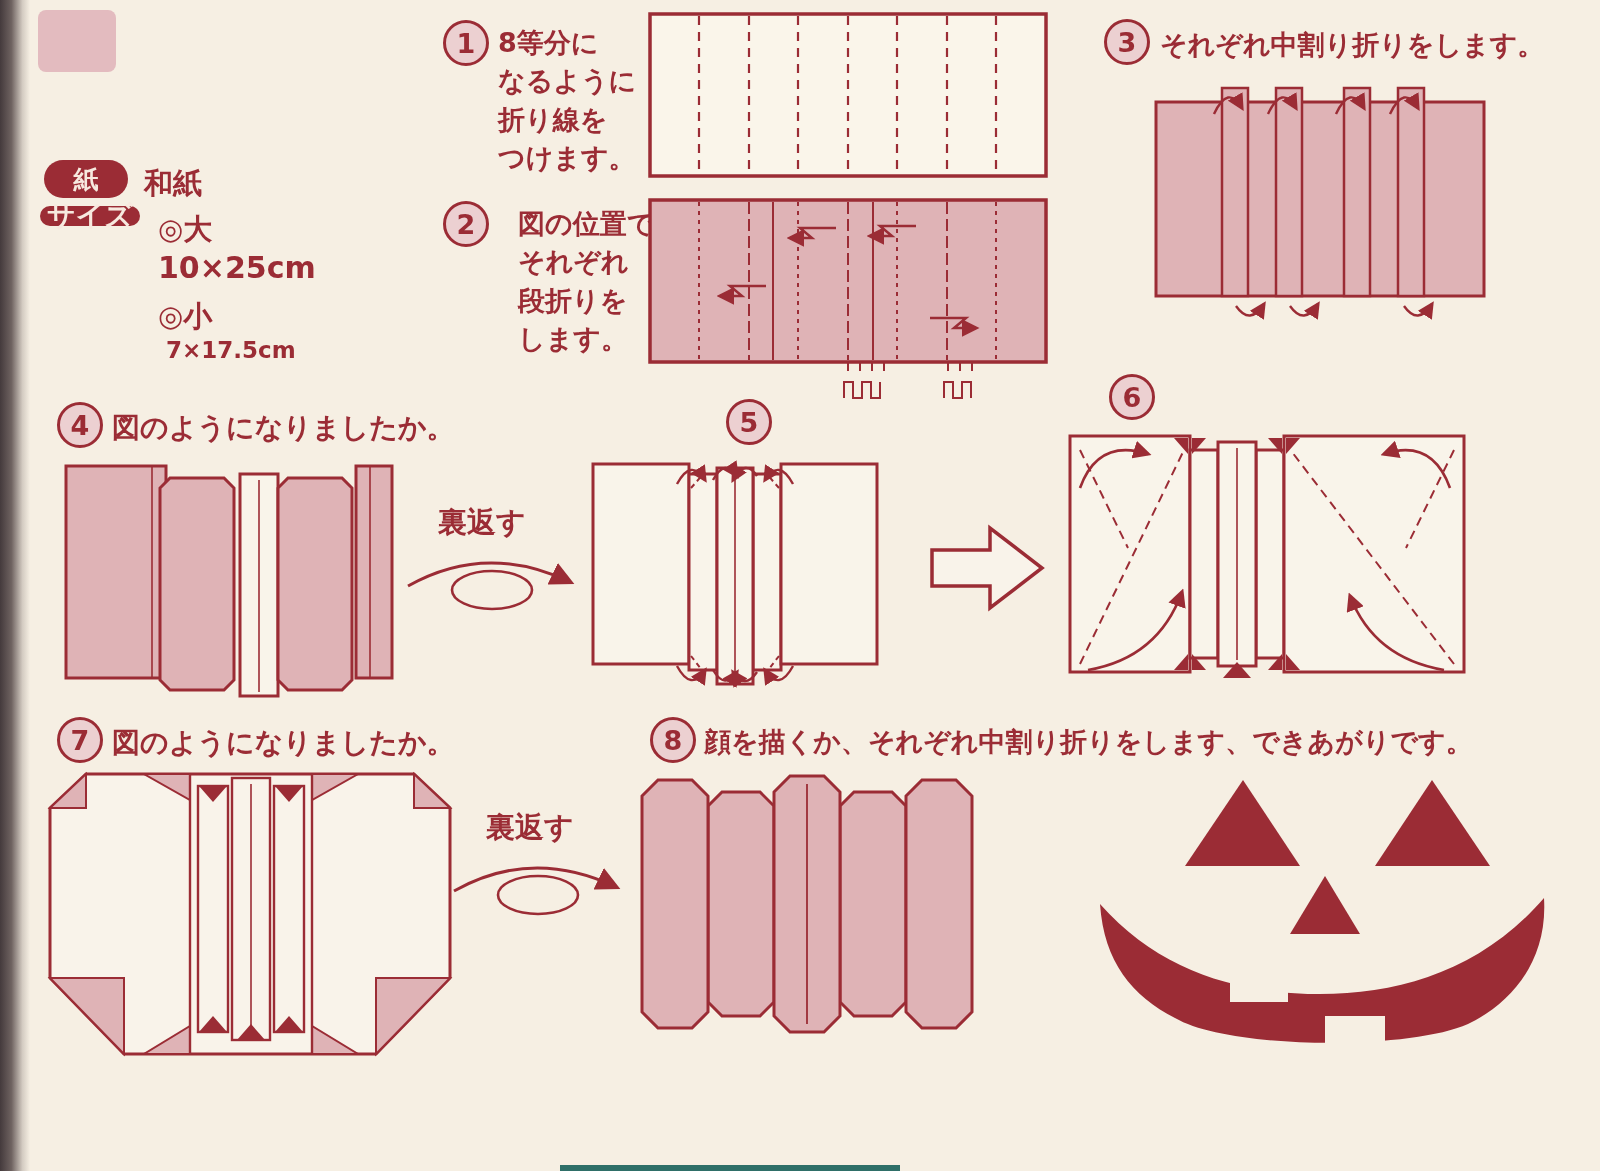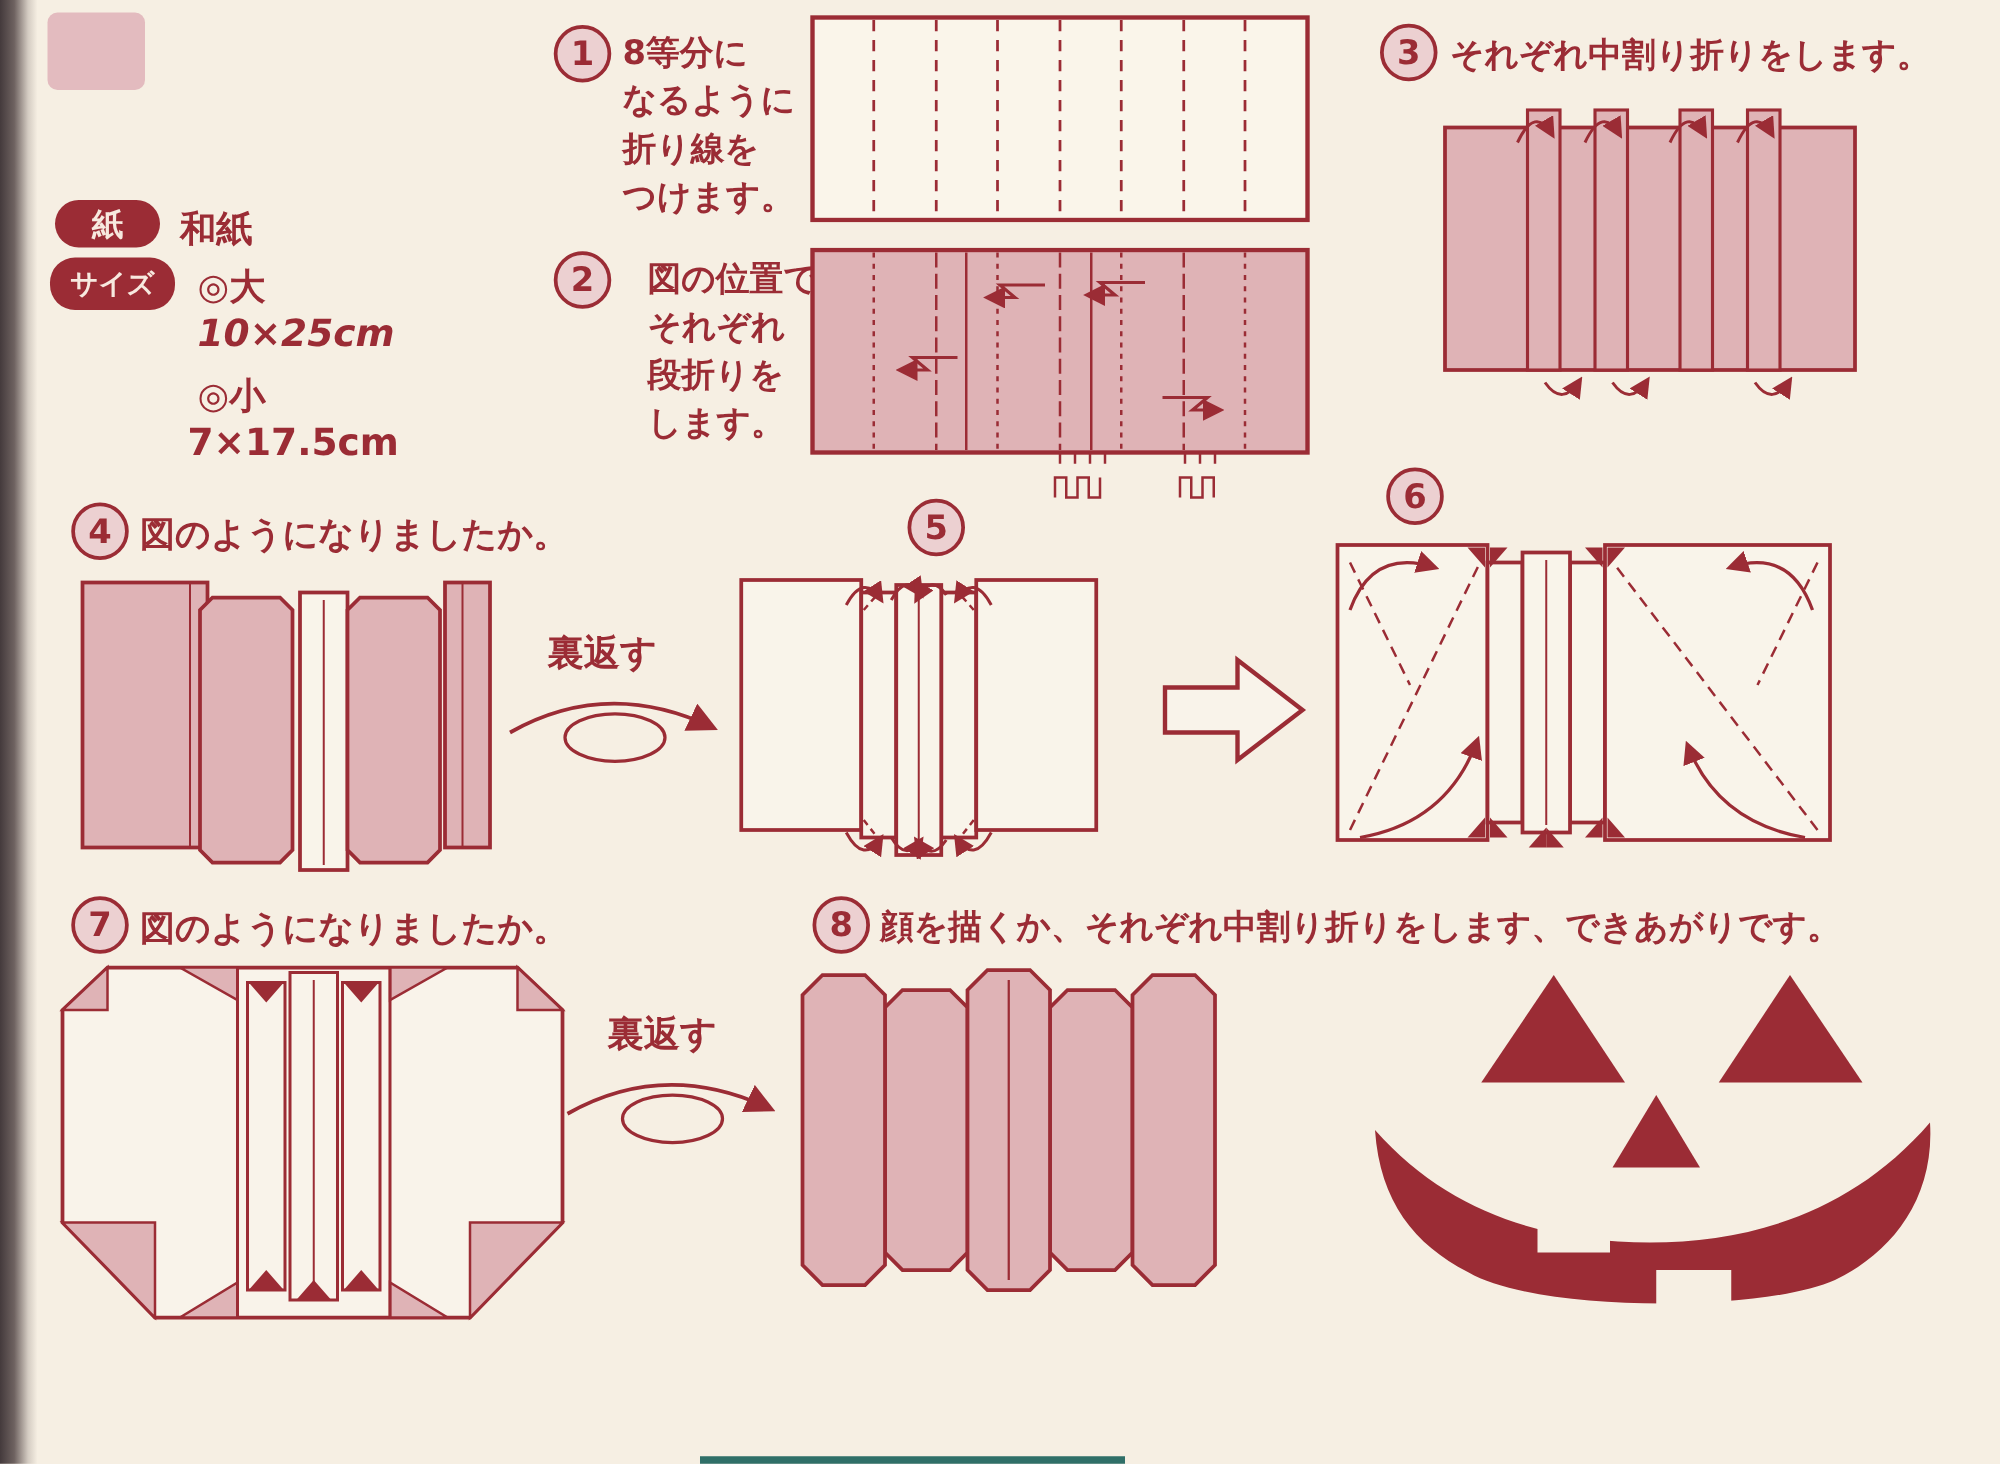--- a/index.html
+++ b/index.html
@@ -21,21 +21,21 @@
   #title .line2 { padding-left:16px; display:block; }
 
   .pill {
     position:absolute;
     background:#9b2c35; color:#f7e9df;
     font-weight:bold;
     display:flex; align-items:center; justify-content:center;
     border-radius:20px;
   }
   #paper-pill { left:44px; top:160px; width:84px; height:38px; font-size:25px; }
-  #size-pill  { left:40px; top:206px; width:100px; height:42px; font-size:22px; }
+  #size-pill  { left:40px; top:206px; width:100px; height:20px; font-size:28px; }
 
   .spec { position:absolute; font-weight:bold; }
 
   .step-circle {
     position:absolute; width:46px; height:46px;
     border:3px solid #9b2c35; border-radius:50%;
     background:#ecd0d1;
     display:flex; align-items:center; justify-content:center;
     font-size:27px; font-weight:bold;
   }
@@ -66,23 +66,23 @@
 
 <div id="paper-pill" class="pill">
   <span>紙</span>
 </div>
 <div class="spec" style="left:144px; top:164px; font-size:29px;">和紙</div>
 
 <div id="size-pill" class="pill">
   <span>サイズ</span>
 </div>
 <div class="spec" style="left:158px; top:210px; font-size:29px;">◎大</div>
-<div class="spec" style="left:158px; top:250px; font-size:30px;font-style:italic;">10×25cm</div>
+<div class="spec" style="left:158px; top:250px; font-size:30px;">10×25cm</div>
 <div class="spec" style="left:158px; top:297px; font-size:29px;">◎小</div>
-<div class="spec" style="left:150px; top:337px; font-size:30px;">7×17.5cm</div>
+<div class="spec" style="left:166px; top:337px; font-size:23px;">7×17.5cm</div>
 
 <div class="step-circle" style="left:443px; top:20px;">
     <span>1</span>
   </div>
 <div class="step-text pre" style="left:498px; top:24px; width:160px; font-size:27px;">8等分に
 なるように
 折り線を
 つけます。</div>
 
 <div class="step-circle" style="left:443px; top:201px;">

